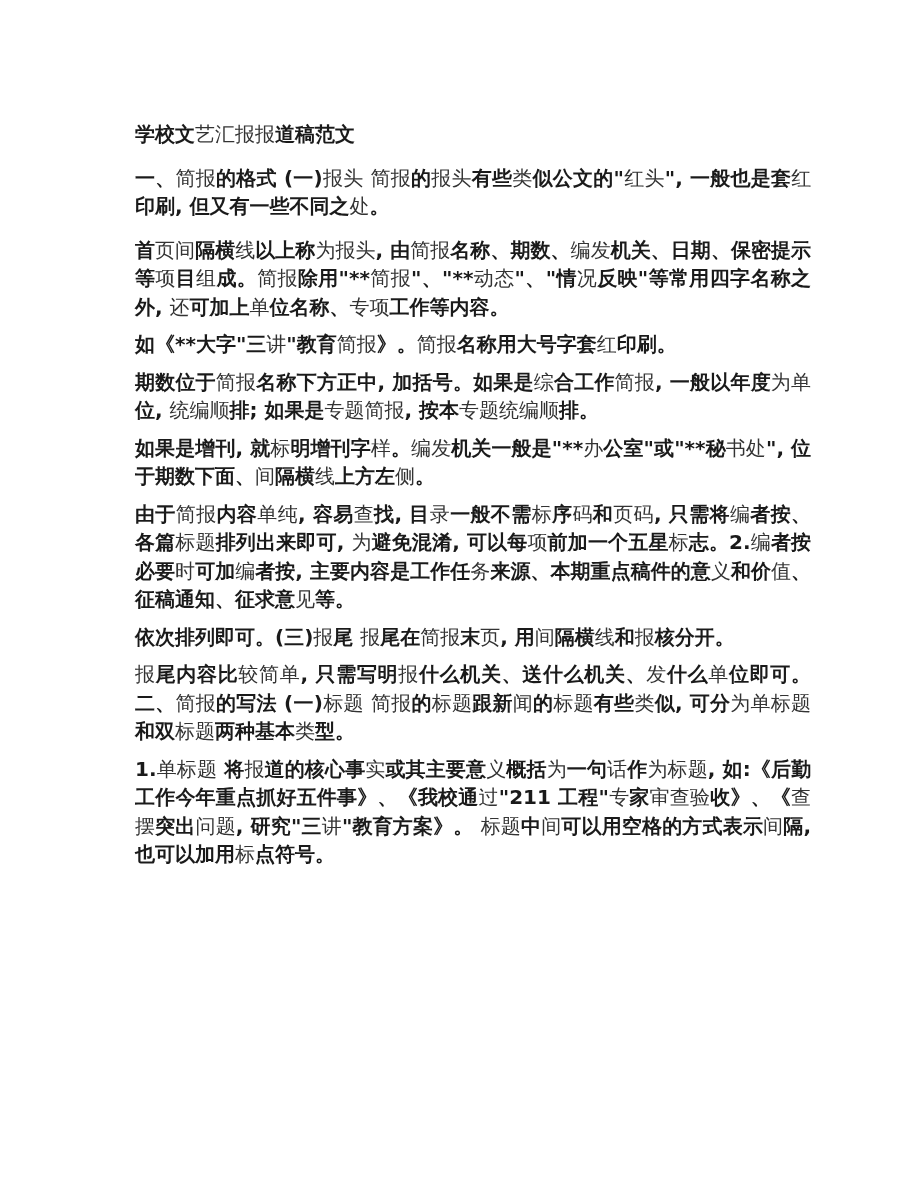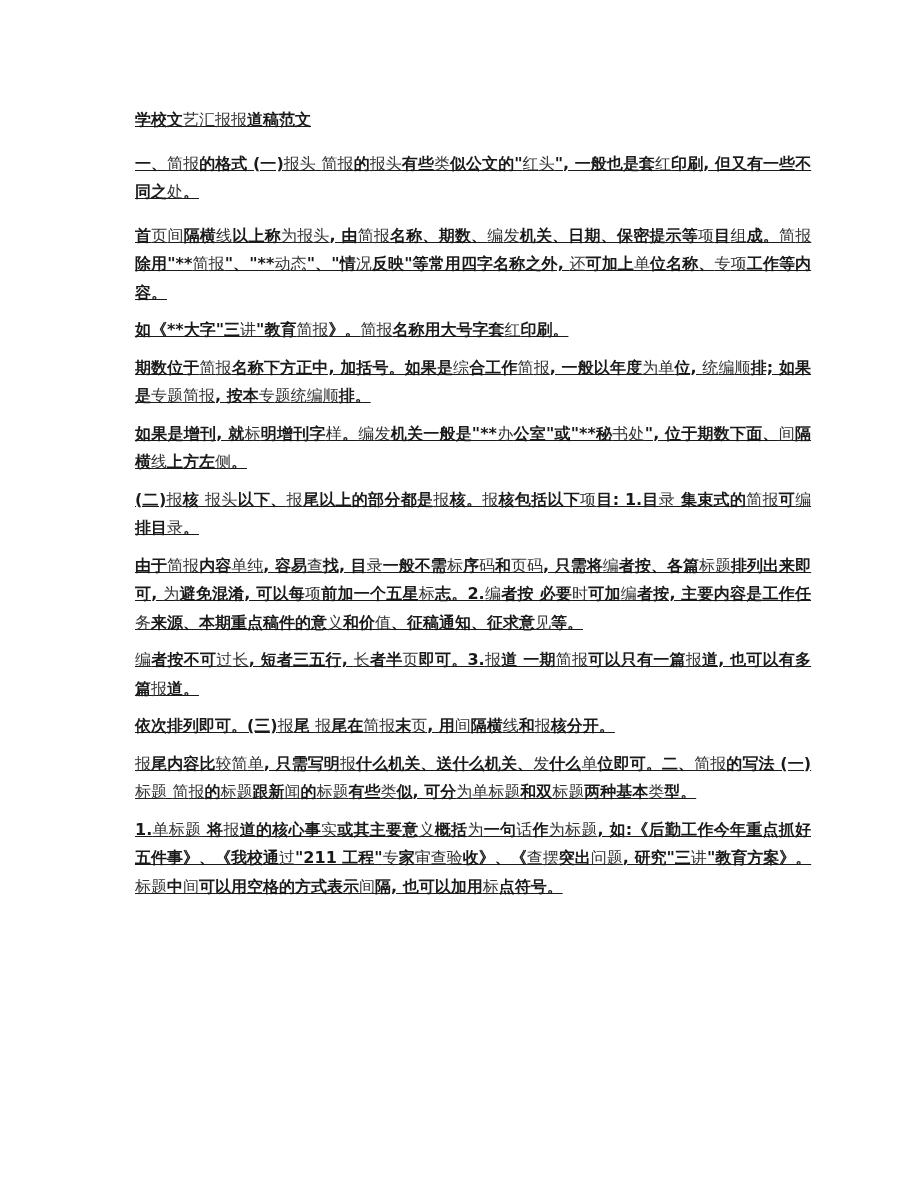--- a/index.html
+++ b/index.html
@@ -1,44 +1,41 @@
 <!DOCTYPE html>
 <html><head>
 <meta charset="utf-8">
 <style>
   html,body{margin:0;padding:0;background:#ffffff;}
   body{width:920px;height:1191px;position:relative;overflow:hidden;}
   .doc-page{
     position:absolute;inset:0;background:#ffffff;
   }
   .doc-body{
-    position:absolute;left:135px;top:106px;width:676px;
+    position:absolute;left:135px;top:120px;width:676px;
     font-family:"DejaVu Sans",sans-serif;
-    font-size:16px;line-height:28.5px;
+    font-size:20px;line-height:28.5px;
     color:#1a1a1a;font-weight:700;
     text-align:justify;text-justify:inter-ideograph;
     word-break:break-all;
-    text-decoration:underline;
   }
   .doc-body p{margin:0 0 9px 0;}
   .doc-body p:nth-of-type(1),
   .doc-body p:nth-of-type(2){margin-bottom:15px;}
   .lt{font-weight:400;color:#333333;}
 </style>
 </head>
 <body>
 
 <div class="doc-page">
   <div class="doc-body">
       <p>学校文<span class="lt">艺</span><span class="lt">汇</span><span class="lt">报</span><span class="lt">报</span>道稿范文</p>
       <p>一、<span class="lt">简</span><span class="lt">报</span>的格式 (一)<span class="lt">报</span><span class="lt">头</span> <span class="lt">简</span><span class="lt">报</span>的<span class="lt">报</span><span class="lt">头</span>有些<span class="lt">类</span>似公文的"<span class="lt">红</span><span class="lt">头</span>", 一般也是套<span class="lt">红</span>印刷, 但又有一些不同之<span class="lt">处</span>。</p>
       <p>首<span class="lt">页</span><span class="lt">间</span>隔横<span class="lt">线</span>以上称<span class="lt">为</span><span class="lt">报</span><span class="lt">头</span>, 由<span class="lt">简</span><span class="lt">报</span>名称、期数、<span class="lt">编</span><span class="lt">发</span>机关、日期、保密提示等<span class="lt">项</span>目<span class="lt">组</span>成。<span class="lt">简</span><span class="lt">报</span>除用"**<span class="lt">简</span><span class="lt">报</span>"、"**<span class="lt">动</span><span class="lt">态</span>"、"情<span class="lt">况</span>反映"等常用四字名称之外, <span class="lt">还</span>可加上<span class="lt">单</span>位名称、<span class="lt">专</span><span class="lt">项</span>工作等内容。</p>
       <p>如《**大字"三<span class="lt">讲</span>"教育<span class="lt">简</span><span class="lt">报</span>》。<span class="lt">简</span><span class="lt">报</span>名称用大号字套<span class="lt">红</span>印刷。</p>
       <p>期数位于<span class="lt">简</span><span class="lt">报</span>名称下方正中, 加括号。如果是<span class="lt">综</span>合工作<span class="lt">简</span><span class="lt">报</span>, 一般以年度<span class="lt">为</span><span class="lt">单</span>位, <span class="lt">统</span><span class="lt">编</span><span class="lt">顺</span>排; 如果是<span class="lt">专</span><span class="lt">题</span><span class="lt">简</span><span class="lt">报</span>, 按本<span class="lt">专</span><span class="lt">题</span><span class="lt">统</span><span class="lt">编</span><span class="lt">顺</span>排。</p>
       <p>如果是增刊, 就<span class="lt">标</span>明增刊字<span class="lt">样</span>。<span class="lt">编</span><span class="lt">发</span>机关一般是"**<span class="lt">办</span>公室"或"**秘<span class="lt">书</span><span class="lt">处</span>", 位于期数下面、<span class="lt">间</span>隔横<span class="lt">线</span>上方左<span class="lt">侧</span>。</p>
-      <p>(二)<span class="lt">报</span>核 <span class="lt">报</span><span class="lt">头</span>以下、<span class="lt">报</span>尾以上的部分都是<span class="lt">报</span>核。<span class="lt">报</span>核包括以下<span class="lt">项</span>目: 1.目<span class="lt">录</span> 集束式的<span class="lt">简</span><span class="lt">报</span>可<span class="lt">编</span>排目<span class="lt">录</span>。</p>
       <p>由于<span class="lt">简</span><span class="lt">报</span>内容<span class="lt">单</span><span class="lt">纯</span>, 容易<span class="lt">查</span>找, 目<span class="lt">录</span>一般不需<span class="lt">标</span>序<span class="lt">码</span>和<span class="lt">页</span><span class="lt">码</span>, 只需将<span class="lt">编</span>者按、各篇<span class="lt">标</span><span class="lt">题</span>排列出来即可, <span class="lt">为</span>避免混淆, 可以每<span class="lt">项</span>前加一个五星<span class="lt">标</span>志。2.<span class="lt">编</span>者按 必要<span class="lt">时</span>可加<span class="lt">编</span>者按, 主要内容是工作任<span class="lt">务</span>来源、本期重点稿件的意<span class="lt">义</span>和价<span class="lt">值</span>、征稿通知、征求意<span class="lt">见</span>等。</p>
-      <p><span class="lt">编</span>者按不可<span class="lt">过</span><span class="lt">长</span>, 短者三五行, <span class="lt">长</span>者半<span class="lt">页</span>即可。3.<span class="lt">报</span>道 一期<span class="lt">简</span><span class="lt">报</span>可以只有一篇<span class="lt">报</span>道, 也可以有多篇<span class="lt">报</span>道。</p>
       <p>依次排列即可。(三)<span class="lt">报</span>尾 <span class="lt">报</span>尾在<span class="lt">简</span><span class="lt">报</span>末<span class="lt">页</span>, 用<span class="lt">间</span>隔横<span class="lt">线</span>和<span class="lt">报</span>核分开。</p>
       <p><span class="lt">报</span>尾内容比<span class="lt">较</span><span class="lt">简</span><span class="lt">单</span>, 只需写明<span class="lt">报</span>什么机关、送什么机关、<span class="lt">发</span>什么<span class="lt">单</span>位即可。二、<span class="lt">简</span><span class="lt">报</span>的写法 (一)<span class="lt">标</span><span class="lt">题</span> <span class="lt">简</span><span class="lt">报</span>的<span class="lt">标</span><span class="lt">题</span>跟新<span class="lt">闻</span>的<span class="lt">标</span><span class="lt">题</span>有些<span class="lt">类</span>似, 可分<span class="lt">为</span><span class="lt">单</span><span class="lt">标</span><span class="lt">题</span>和双<span class="lt">标</span><span class="lt">题</span>两种基本<span class="lt">类</span>型。</p>
       <p>1.<span class="lt">单</span><span class="lt">标</span><span class="lt">题</span> 将<span class="lt">报</span>道的核心事<span class="lt">实</span>或其主要意<span class="lt">义</span>概括<span class="lt">为</span>一句<span class="lt">话</span>作<span class="lt">为</span><span class="lt">标</span><span class="lt">题</span>, 如:《后勤工作今年重点抓好五件事》、《我校通<span class="lt">过</span>"211 工程"<span class="lt">专</span>家<span class="lt">审</span><span class="lt">查</span><span class="lt">验</span>收》、《<span class="lt">查</span><span class="lt">摆</span>突出<span class="lt">问</span><span class="lt">题</span>, 研究"三<span class="lt">讲</span>"教育方案》。 <span class="lt">标</span><span class="lt">题</span>中<span class="lt">间</span>可以用空格的方式表示<span class="lt">间</span>隔, 也可以加用<span class="lt">标</span>点符号。</p>
     </div>
 </div>
 
 </body></html>

